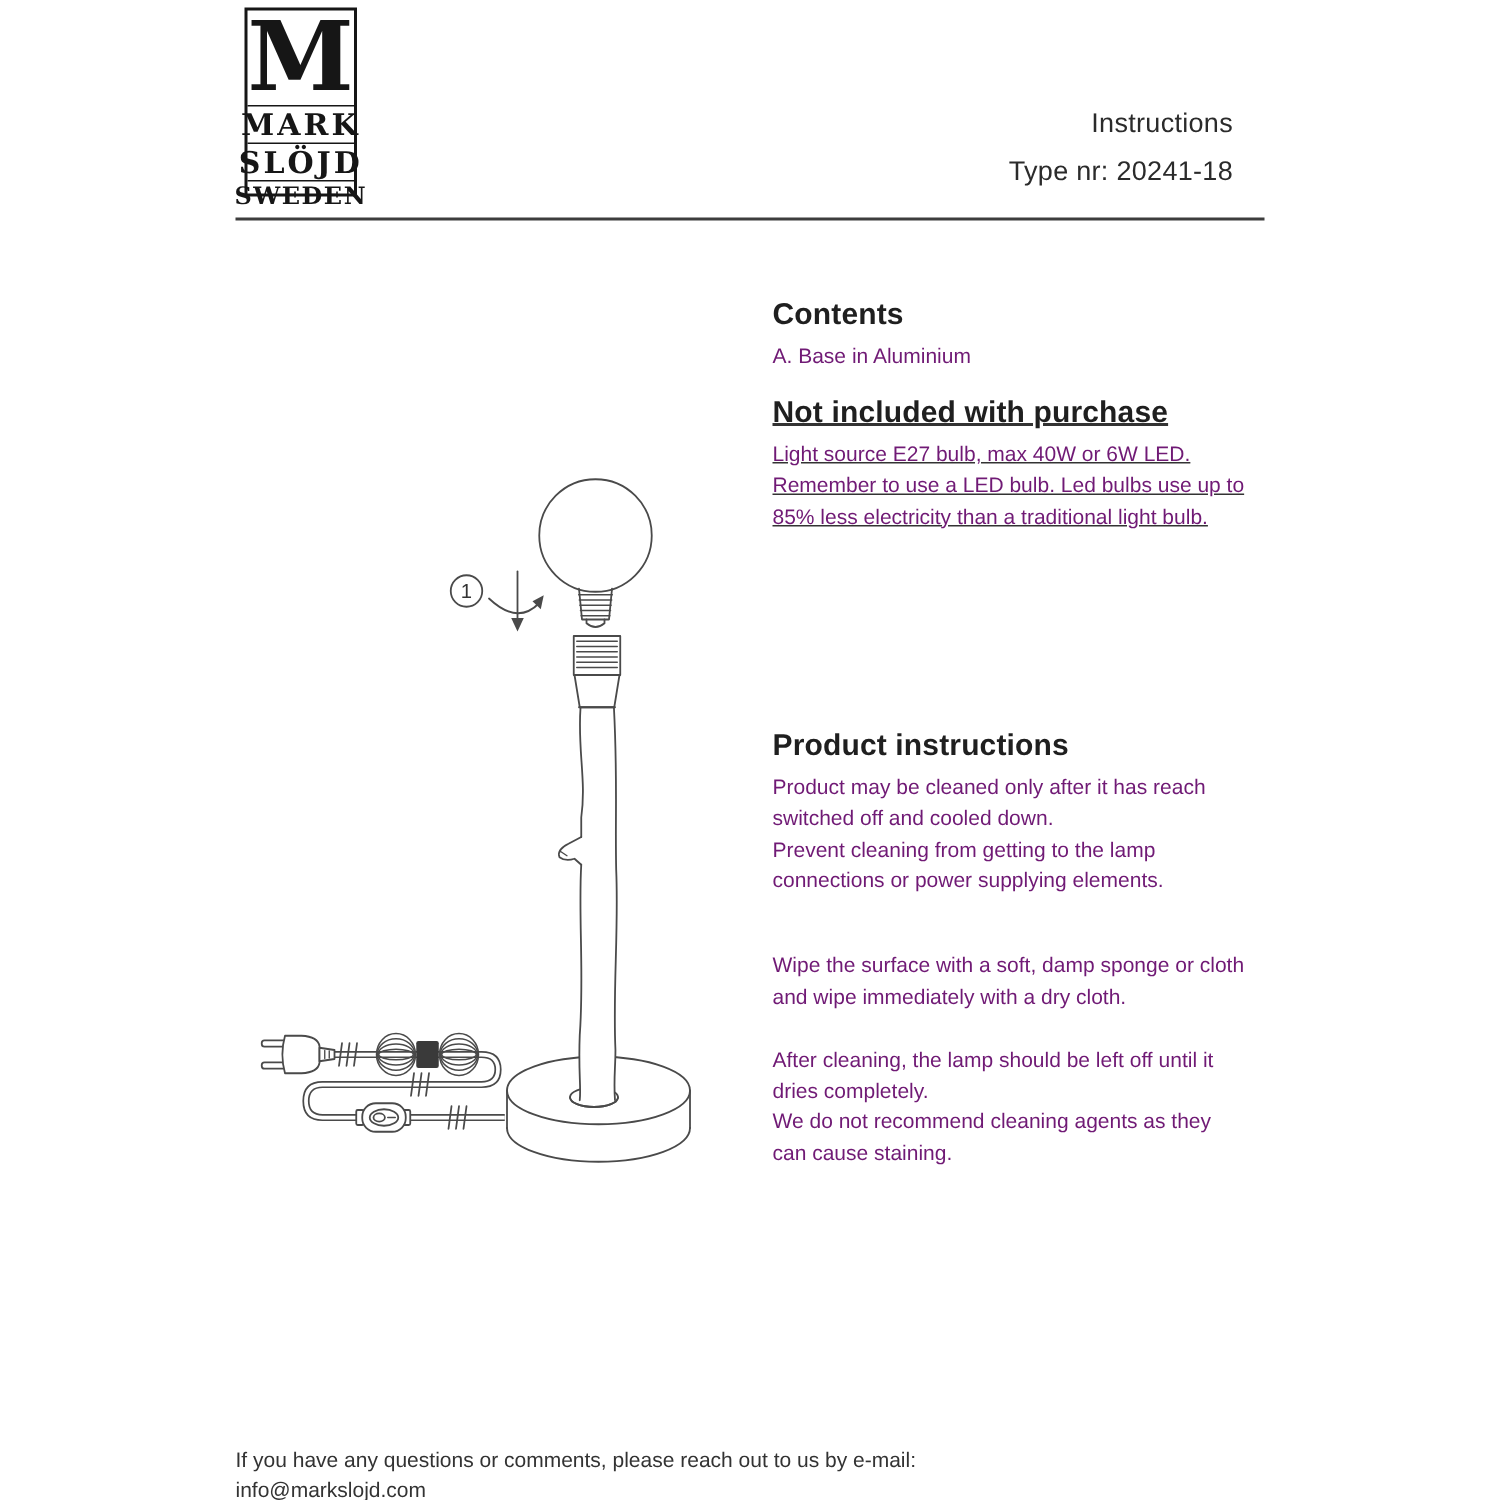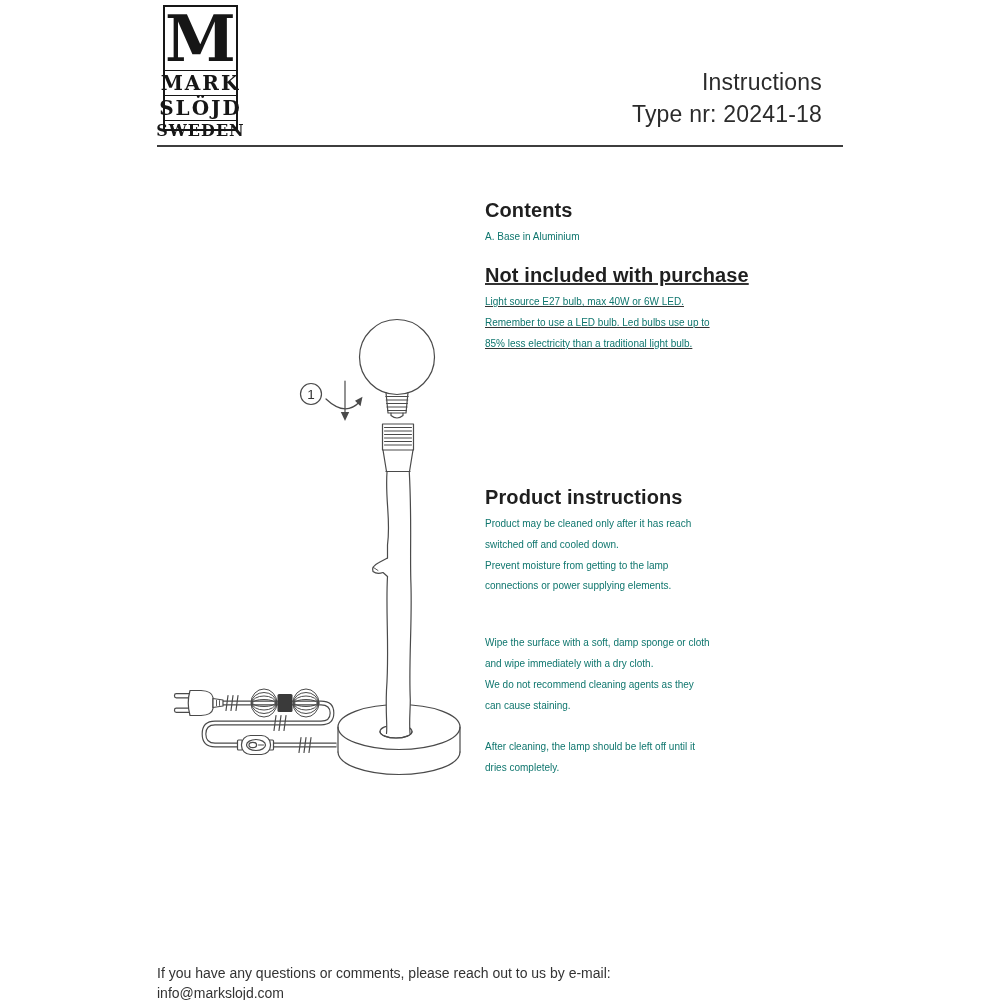--- a/index.html
+++ b/index.html
@@ -31,36 +31,36 @@
     flex:0 0 20px; display:flex; align-items:center; justify-content:center;
     font-size:20px; font-weight:700; letter-spacing:2px;
     border-bottom:1.5px solid #161616;
   }
   .logo-word.small { flex:0 0 16px; font-size:16px; letter-spacing:1px; border-bottom:none; }
 
   
   .doc-header {
     position:absolute; top:66px; right:178px;
     text-align:right;
-    font-size:23px; font-weight:500; color:#2b2b2b;
+    font-size:18px; font-weight:500; color:#2b2b2b;
     line-height:32px; letter-spacing:0.2px;
   }
   .header-rule {
     position:absolute; left:157px; top:145px;
     width:686px; height:2px; background:#3d3d3d;
   }
 
   
-  .col { position:absolute; left:485px; width:340px; }
+  .col { position:absolute; left:515px; width:340px; }
   .h2 {
     font-size:20px; font-weight:700; color:#1f1f1f;
     line-height:26px; margin:0 0 4px 0; letter-spacing:0.1px;
   }
   .body-p {
-    font-size:10px; line-height:20.8px; color:#0f766e;
+    font-size:14px; line-height:20.8px; color:#701a75;
     white-space:pre-line; margin:0;
   }
   .mt16 { }
   .mt20 { margin-top:36px; }
   .mt21 { margin-top:21px; }
 
   
   .diagram-svg { position:absolute; left:0; top:0; width:1000px; height:1000px; }
 
   
@@ -176,26 +176,26 @@
   <div class="h2">Not included with purchase</div>
   <p class="body-p">Light source E27 bulb, max 40W or 6W LED.</p>
   <p class="body-p mt16">Remember to use a LED bulb. Led bulbs use up to
 85% less electricity than a traditional light bulb.</p>
 </div>
 
 <div class="col" style="top:484px;">
   <div class="h2">Product instructions</div>
   <p class="body-p">Product may be cleaned only after it has reach
 switched off and cooled down.</p>
-  <p class="body-p">Prevent moisture from getting to the lamp
+  <p class="body-p">Prevent cleaning from getting to the lamp
 connections or power supplying elements.</p>
   <p class="body-p mt20">Wipe the surface with a soft, damp sponge or cloth
 and wipe immediately with a dry cloth.</p>
+  <p class="body-p mt21">After cleaning, the lamp should be left off until it
+dries completely.</p>
   <p class="body-p">We do not recommend cleaning agents as they
 can cause staining.</p>
-  <p class="body-p mt21">After cleaning, the lamp should be left off until it
-dries completely.</p>
 </div>
 
 <div class="doc-footer">
   <div>If you have any questions or comments, please reach out to us by e-mail:</div>
   <div>info@markslojd.com</div>
 </div>
 
 </body></html>

